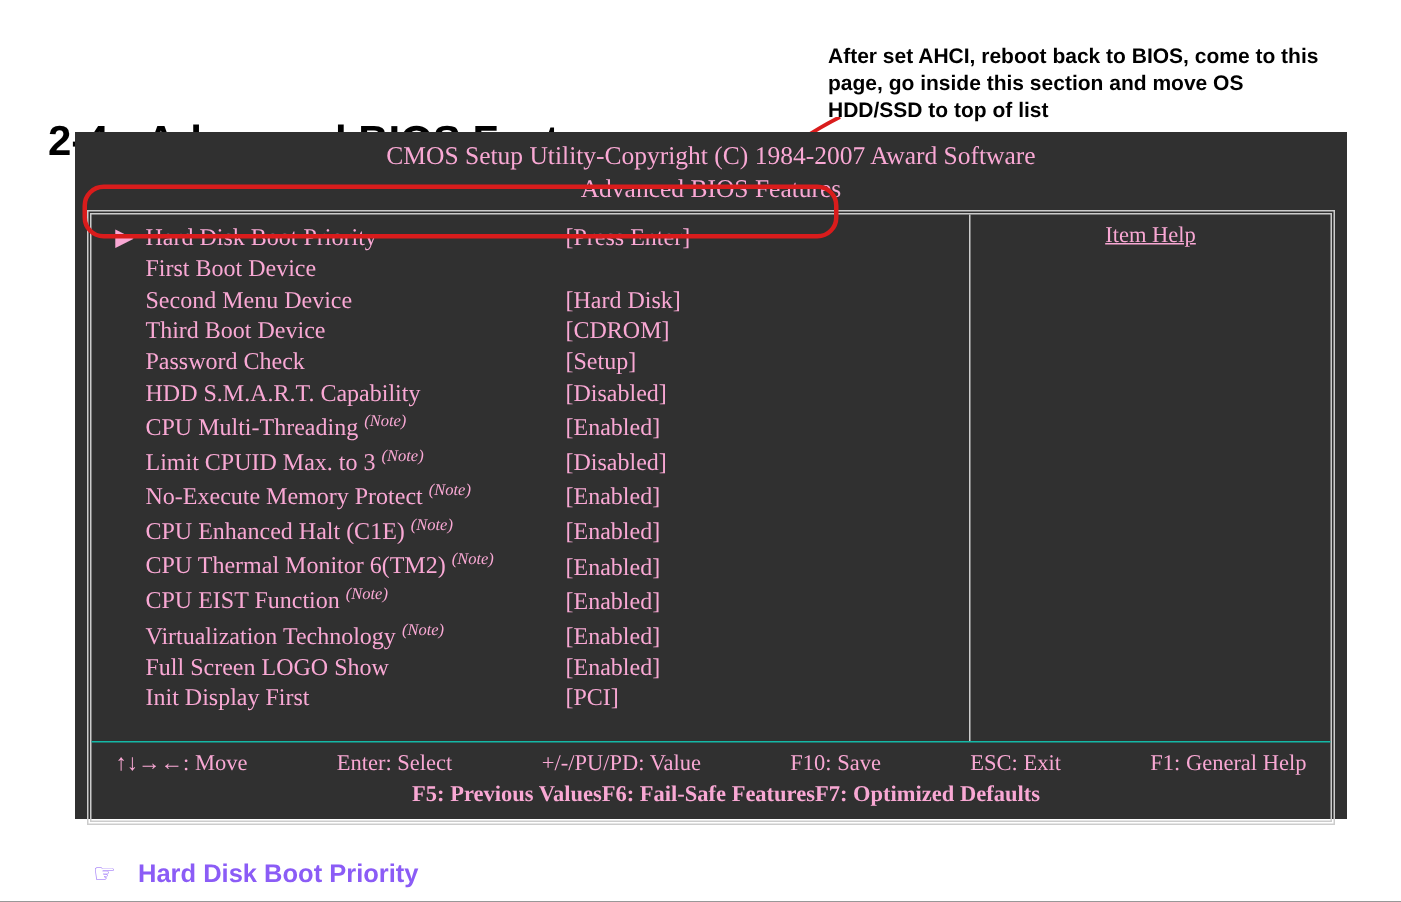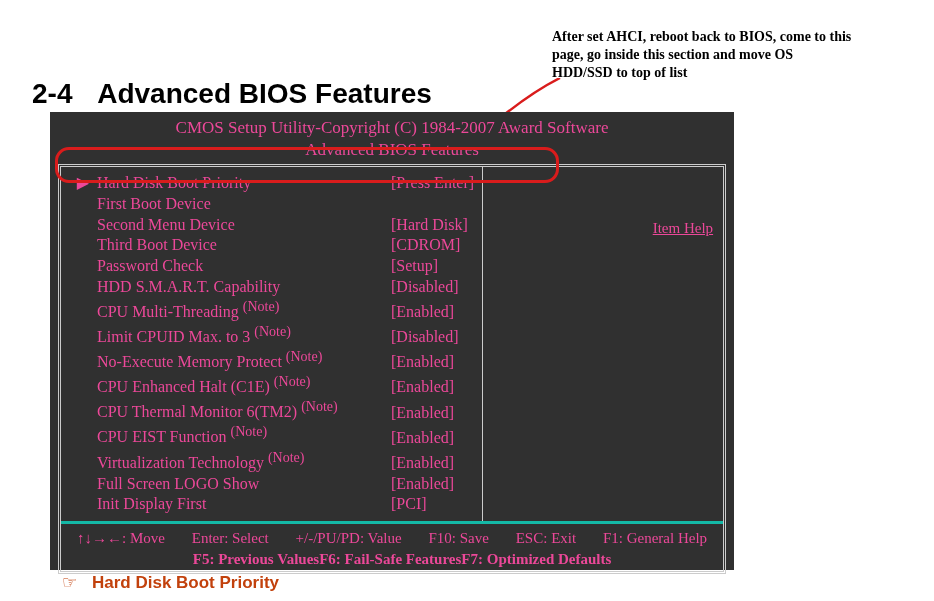--- a/index.html
+++ b/index.html
@@ -28,38 +28,37 @@
     }
     .annotation {
       position: absolute;
       left: 552px;
       top: 28px;
       font-size: 14px;
       font-weight: bold;
       color: #000;
       line-height: 1.3;
       width: 340px;
-      font-family: Liberation Serif, serif;
     }
     .arrow-svg {
       position: absolute;
       left: 450px;
       top: 78px;
       width: 120px;
       height: 80px;
       pointer-events: none;
     }
     .bios-window {
       position: absolute;
       left: 50px;
-      top: 112px;
-      width: 684px;
+      top: 88px;
+      width: 848px;
       height: 458px;
       background: #303030;
-      color: #ec4899;
+      color: #f9a8d4;
       font-family: 'Times New Roman', serif;
       font-size: 16px;
     }
     .bios-header {
       text-align: center;
       padding: 6px 0 2px 0;
       font-size: 17px;
     }
     .bios-subheader {
       text-align: center;
@@ -93,42 +92,41 @@
       white-space: nowrap;
     }
     .bios-row .marker {
       text-align: center;
     }
     .bios-row .label {
       white-space: nowrap;
     }
     .bios-row .value {
       white-space: nowrap;
-      margin-left: 14px;
     }
     sup.note {
-      font-size: 14px;
+      font-size: 11px;
+      font-style: italic;
     }
     .item-help {
       text-decoration: underline;
       display: block;
-      text-align: right;
+      text-align: center;
       padding-bottom: 4px;
-      margin-top: 47px;
     }
     .menu-level {
       padding-top: 4px;
     }
     .menu-level .tri {
       font-size: 12px;
       margin-left: 2px;
     }
     .bios-footer {
       grid-column: 1 / 3;
-      border-top: 3px solid #14b8a6;
+      border-top: 1px solid #14b8a6;
       padding: 4px 16px 6px 16px;
       font-size: 15px;
       line-height: 1.4;
     }
     .footer-line1 {
       display: flex;
       justify-content: space-between;
     }
     .footer-line2 {
       display: flex;
@@ -146,21 +144,21 @@
       height: 36px;
       pointer-events: none;
     }
     .bottom-item {
       position: absolute;
       left: 62px;
       top: 572px;
       font-size: 17px;
       font-weight: bold;
       font-style: normal;
-      color: #c2410c;
+      color: #8b5cf6;
     }
     .hand {
       margin-right: 10px;
       font-weight: normal;
     }
   </style>
 </head>
 <body>
 
 <div class="section-heading">

